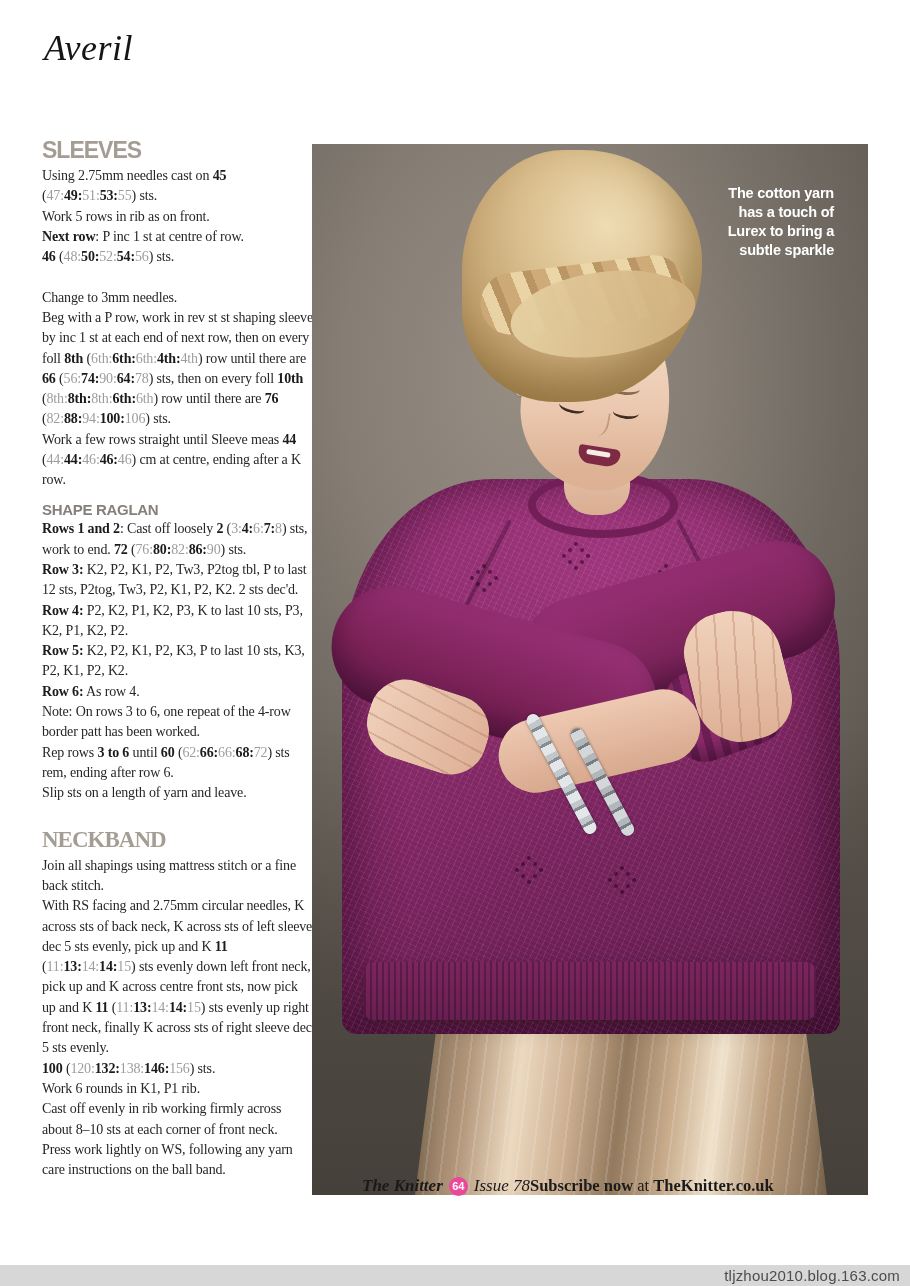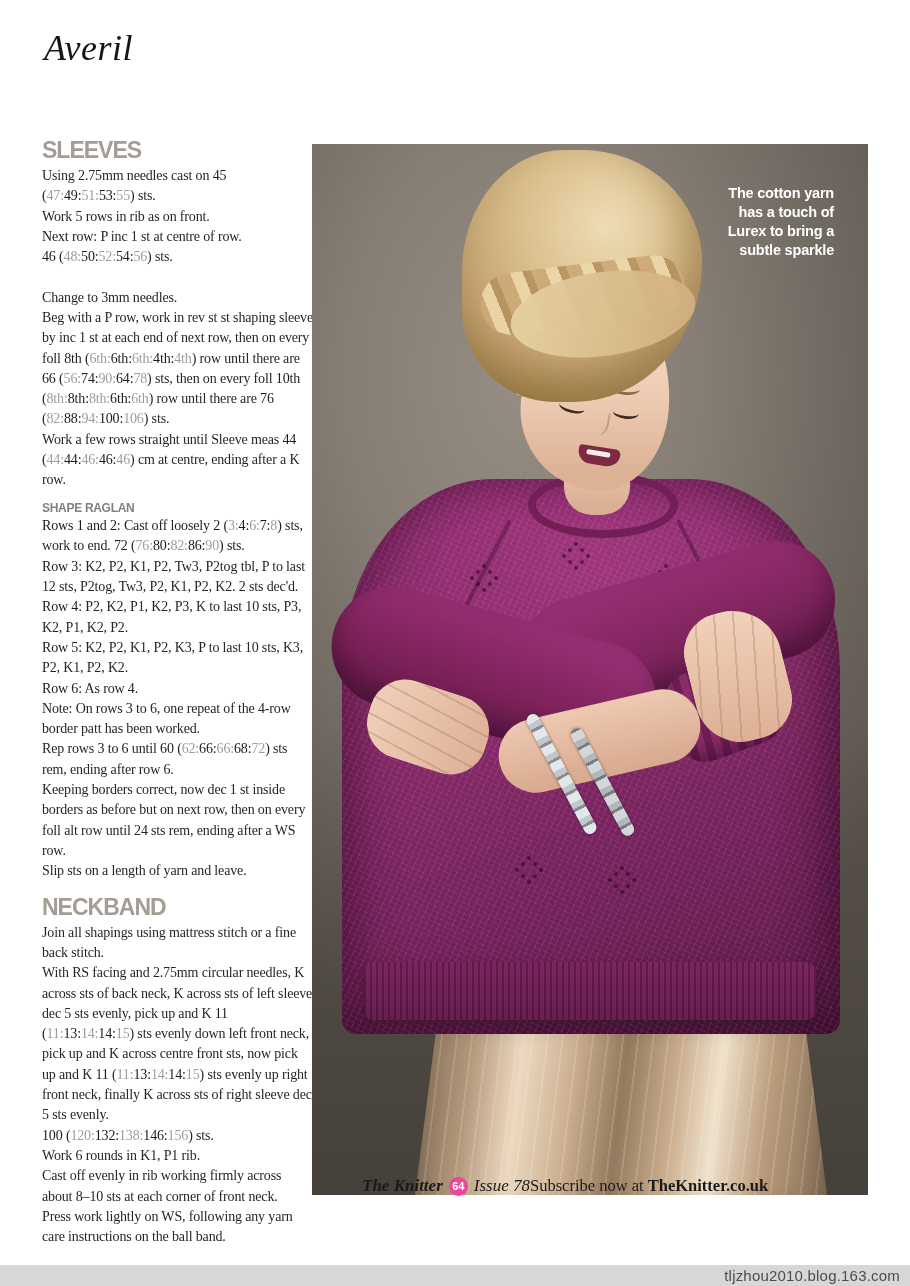--- a/index.html
+++ b/index.html
@@ -14,26 +14,26 @@
   }
   
   .col{
     position:absolute;left:42px;top:138px;width:272px;
     font-size:14px;line-height:20.3px;letter-spacing:-.15px;color:#262626;
   }
   .sec-h{
     font-family:"Liberation Sans", sans-serif;font-weight:bold;
     font-size:23px;line-height:1.05;letter-spacing:-1px;color:#a49d94;margin:0 0 4px 0;
   }
-  .sec-h.sub{font-size:12px;letter-spacing:-.3px;color:#85807a;margin:11px 0 2px 0;}
-  .sec-h.mt1{margin-top:13px;}
+  .sec-h.sub{font-size:15px;letter-spacing:-.3px;color:#85807a;margin:11px 0 2px 0;}
+  .sec-h.mt1{margin-top:24px;font-family:Liberation Serif, serif;}
   .sec-h.mt2{margin-top:15px;}
   .para{white-space:pre-line;margin:0;}
   .para.gap-top{margin-top:20px;}
-  .rn-b{font-weight:normal;color:#1b1b1b;}
+  .rn-b{font-weight:bold;color:#1b1b1b;}
   .rn-g{color:#9c9c9c;}
   .rn-bi{font-weight:bold;}
   
   .photo{
     position:absolute;left:312px;top:144px;width:556px;height:1051px;overflow:hidden;
     background:
       linear-gradient(to bottom, rgba(20,16,12,0) 55%, rgba(22,18,14,.30) 100%),
       radial-gradient(85% 65% at 38% 22%, #968d83 0%, #867e75 38%, #6f6860 68%, #5a544d 100%);
   }
   .photo *{position:absolute;}
@@ -195,21 +195,20 @@
 </span><span>Work a few rows straight until Sleeve meas </span><span class="rn-b">44 </span><span>(</span><span class="rn-g">44:</span><span class="rn-b">44:</span><span class="rn-g">46:</span><span class="rn-b">46:</span><span class="rn-g">46</span><span>) cm at centre, ending after a K row.</span></div>
 
   <div class="sec-h sub">SHAPE RAGLAN</div>
   <div class="para"><span class="rn-b">Rows 1 and 2</span><span>: Cast off loosely </span><span class="rn-b">2 </span><span>(</span><span class="rn-g">3:</span><span class="rn-b">4:</span><span class="rn-g">6:</span><span class="rn-b">7:</span><span class="rn-g">8</span><span>) sts, work to end. </span><span class="rn-b">72 </span><span>(</span><span class="rn-g">76:</span><span class="rn-b">80:</span><span class="rn-g">82:</span><span class="rn-b">86:</span><span class="rn-g">90</span><span>) sts.
 </span><span class="rn-b">Row 3:</span><span> K2, P2, K1, P2, Tw3, P2tog tbl, P to last 12 sts, P2tog, Tw3, P2, K1, P2, K2. 2 sts dec'd.
 </span><span class="rn-b">Row 4:</span><span> P2, K2, P1, K2, P3, K to last 10 sts, P3, K2, P1, K2, P2.
 </span><span class="rn-b">Row 5:</span><span> K2, P2, K1, P2, K3, P to last 10 sts, K3, P2, K1, P2, K2.
 </span><span class="rn-b">Row 6:</span><span> As row 4.
 </span><span>Note: On rows 3 to 6, one repeat of the 4-row border patt has been worked.
 </span><span>Rep rows </span><span class="rn-b">3 to 6</span><span> until </span><span class="rn-b">60 </span><span>(</span><span class="rn-g">62:</span><span class="rn-b">66:</span><span class="rn-g">66:</span><span class="rn-b">68:</span><span class="rn-g">72</span><span>) sts rem, ending after row 6.
-</span><span>Keeping borders correct, now dec 1 st inside borders as before but on next row, then on every foll alt row until 24 sts rem, ending after a WS row.
 </span><span>Slip sts on a length of yarn and leave.</span></div>
 
   <div class="sec-h mt1">NECKBAND</div>
   <div class="para"><span>Join all shapings using mattress stitch or a fine back stitch.
 </span><span>With RS facing and 2.75mm circular needles, K across sts of back neck, K across sts of left sleeve dec 5 sts evenly, pick up and K </span><span class="rn-b">11 </span><span>(</span><span class="rn-g">11:</span><span class="rn-b">13:</span><span class="rn-g">14:</span><span class="rn-b">14:</span><span class="rn-g">15</span><span>) sts evenly down left front neck, pick up and K across centre front sts, now pick up and K </span><span class="rn-b">11 </span><span>(</span><span class="rn-g">11:</span><span class="rn-b">13:</span><span class="rn-g">14:</span><span class="rn-b">14:</span><span class="rn-g">15</span><span>) sts evenly up right front neck, finally K across sts of right sleeve dec 5 sts evenly.
 </span><span class="rn-b">100 </span><span>(</span><span class="rn-g">120:</span><span class="rn-b">132:</span><span class="rn-g">138:</span><span class="rn-b">146:</span><span class="rn-g">156</span><span>) sts.
 </span><span>Work 6 rounds in K1, P1 rib.
 </span><span>Cast off evenly in rib working firmly across about 8–10 sts at each corner of front neck.</span></div>
 
   <div class="para"><span>Press work lightly on WS, following any yarn care instructions on the ball band.

